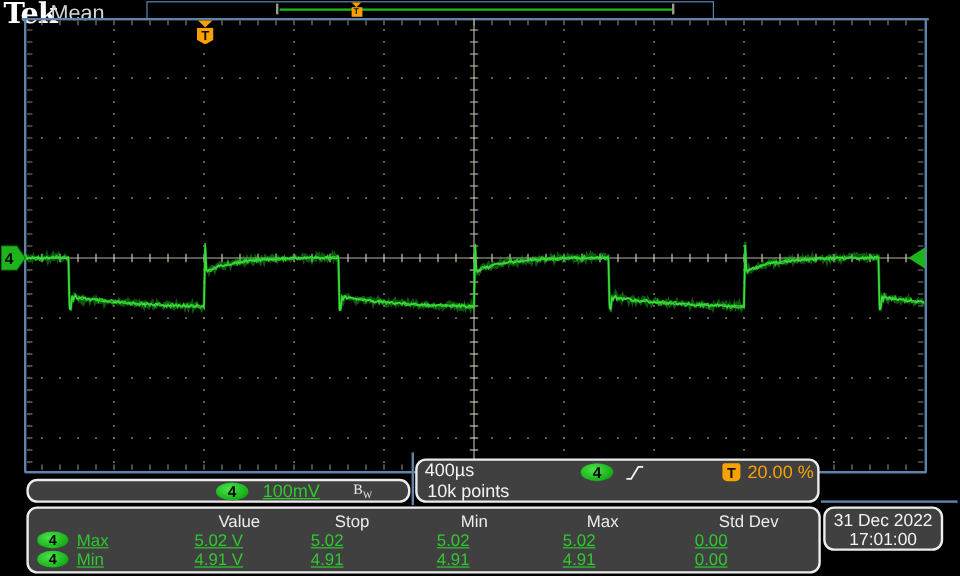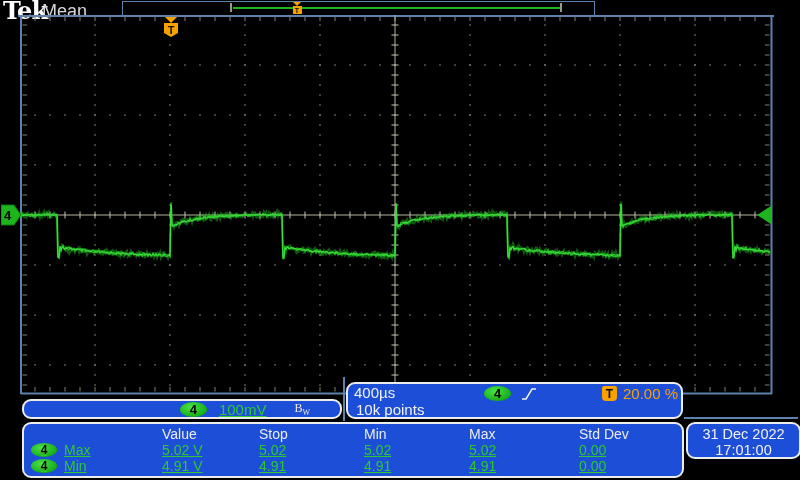--- a/index.html
+++ b/index.html
@@ -23,43 +23,43 @@
   .tri-down{width:0;height:0;border-left:6px solid transparent;border-right:6px solid transparent;border-top:6px solid #f9a100;margin:0 auto;}
   #trig-pos-marker{left:164px;top:17px;width:14px;}
   #trig-pos-marker .tshield{width:14px;height:14px;font-size:11px;clip-path:polygon(0 0,100% 0,100% 72%,50% 100%,0 72%);}
   #bar-t .tri-down{border-left-width:4px;border-right-width:4px;border-top-width:4px;}
   #bar-t .tshield{width:9px;height:8px;font-size:7px;margin:0 auto;}
 
   
   .frame{background:#5d83ad;}
 
   
-  .robox{border:2px solid #ececec;border-radius:9px;background:#1d4ed8;box-sizing:border-box;}
+  .robox{border:2px solid #ececec;border-radius:9px;background:#404040;box-sizing:border-box;}
   #ch-box{left:22px;top:399px;width:320px;height:20px;display:flex;align-items:center;justify-content:flex-end;font-size:15px;}
   #hz-box{left:346px;top:382px;width:337px;height:37px;display:grid;
           grid-template-columns:128px 120px 1fr;grid-template-rows:17px 16px;
           padding:1px 0 0 6px;font-size:15px;line-height:16px;}
   #meas-box{left:22px;top:422px;width:662px;height:56px;font-size:14px;padding-top:2px;}
-  #dt-box{left:686px;top:422px;width:115px;height:37px;font-size:14.5px;text-align:center;line-height:16px;padding-top:2px;color:#f2f2f2;}
+  #dt-box{left:686px;top:422px;width:100px;height:37px;font-size:14.5px;text-align:center;line-height:16px;padding-top:2px;color:#f2f2f2;}
 
   .badge{display:inline-flex;align-items:center;justify-content:center;
          width:27px;height:15px;border-radius:50%;color:#000;font-weight:bold;font-size:13px;
          background:radial-gradient(ellipse at 40% 35%,#49e549 0%,#17ad17 70%,#0c7c0c 100%);}
   .green{color:#2fc82f;text-decoration:underline;}
   .orange{color:#f9a100;}
   .white{color:#f2f2f2;}
 
   #hz-box .t-ico{width:15px;height:15px;font-size:12px;border-radius:2px 2px 4px 4px;display:inline-flex;margin-right:6px;vertical-align:-2px;}
   .cell{white-space:nowrap;}
 
   
   .mrow{display:grid;grid-template-columns:138px 97px 105px 105px 110px auto;height:16px;line-height:16px;}
   .mlabel{display:flex;align-items:center;gap:7px;padding-left:7px;}
   .mlabel .badge{width:26px;height:14px;font-size:12px;}
-  .mhead{color:#ececec;}
+  .mhead{color:#ececec;padding-left:20px;}
 
   #bw{font-size:12px;color:#e8e8e8;}
   #bw sub{font-size:8px;}
 </style>
 </head>
 <body>
 
 <div id="screen">
 
   <div class="abs" id="tek-logo">Tek</div>

